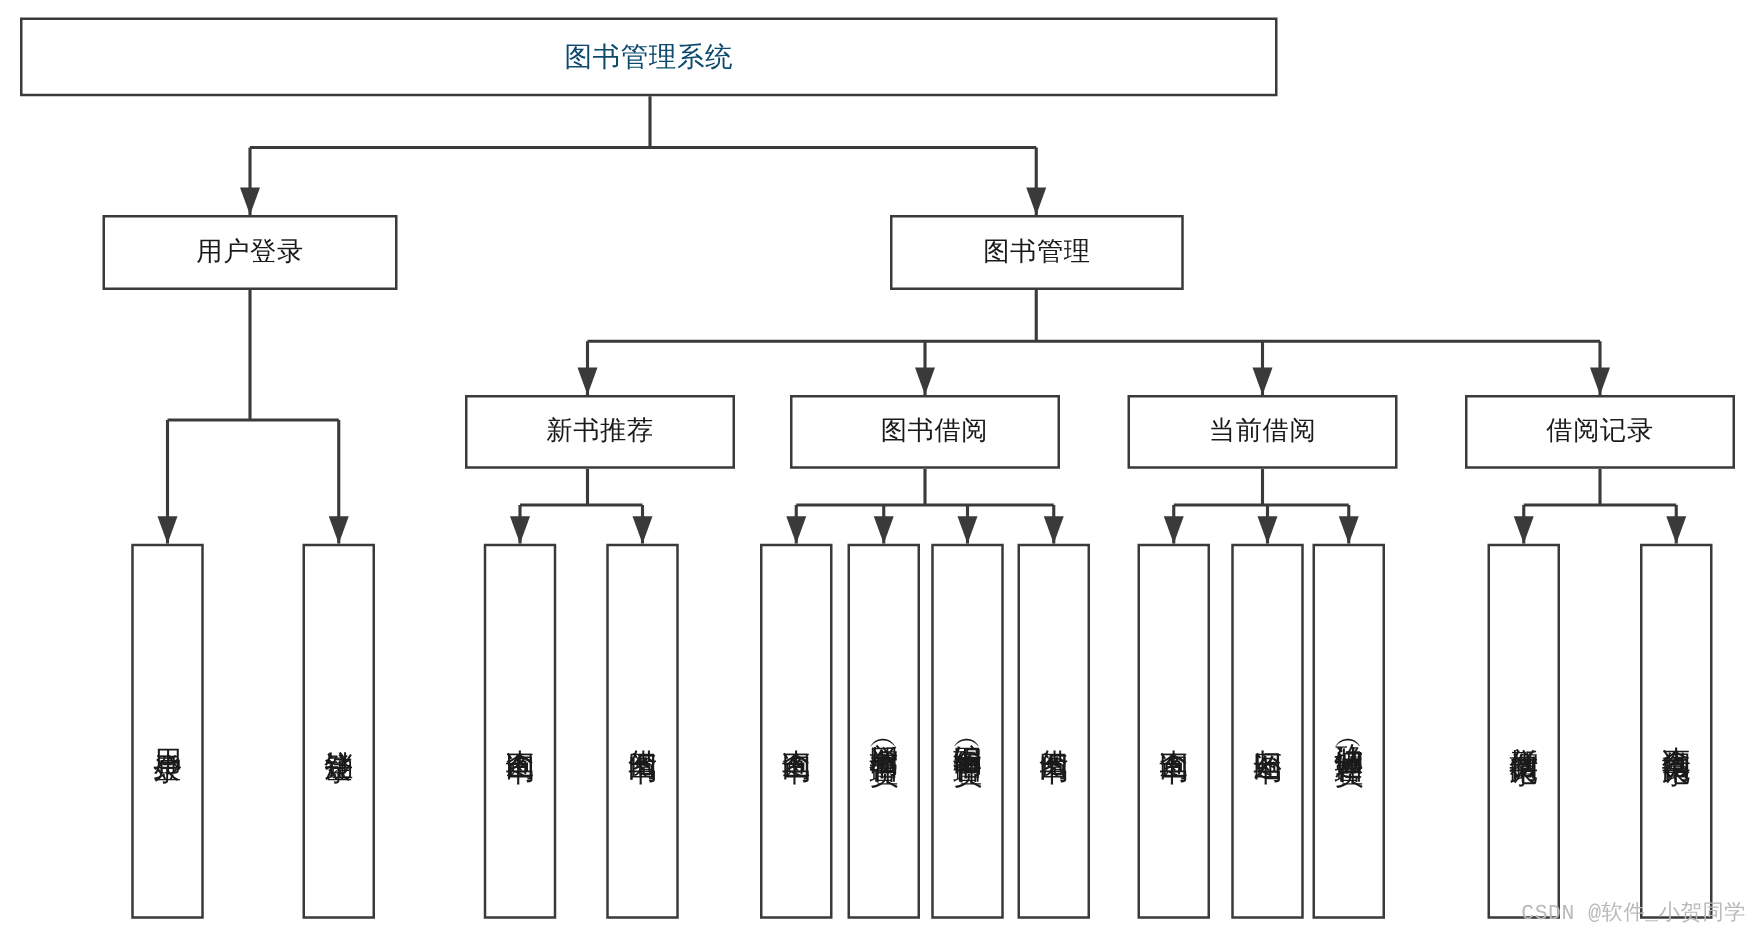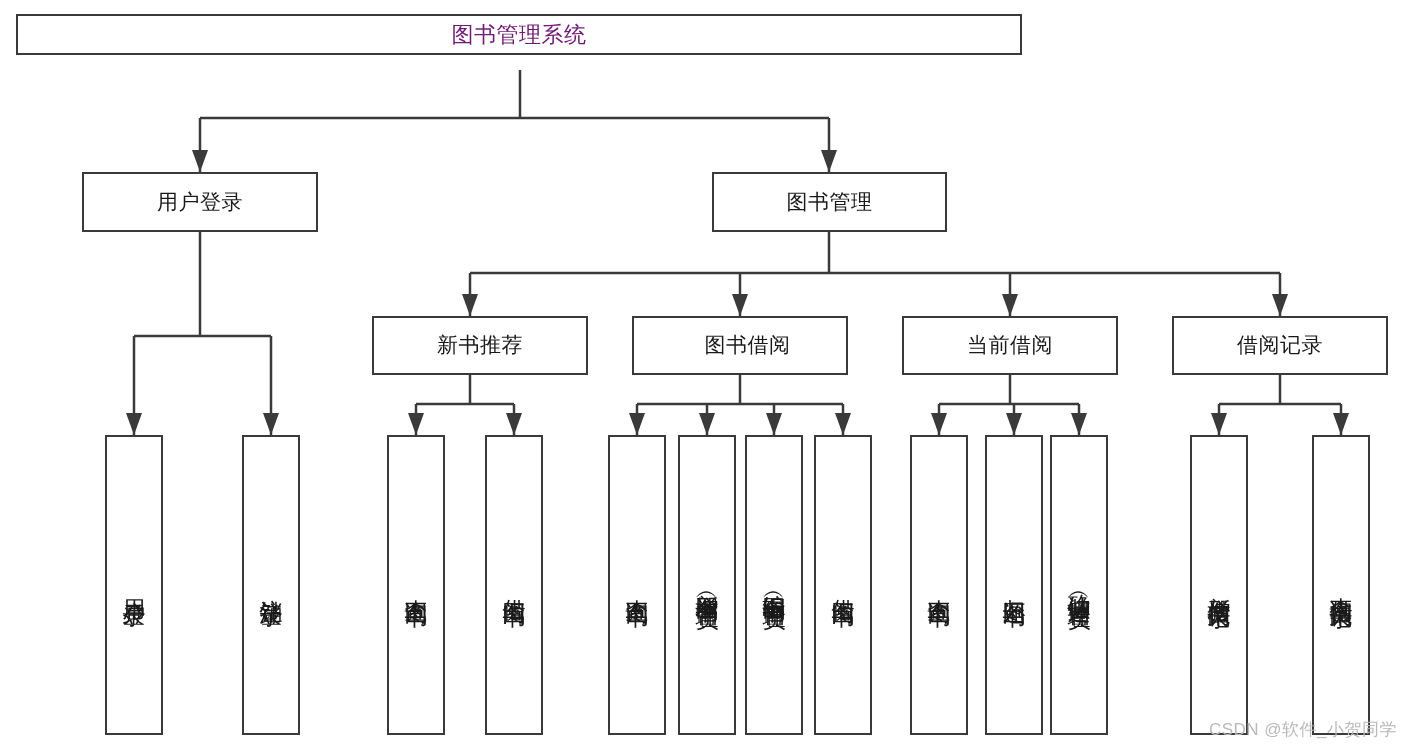--- a/index.html
+++ b/index.html
@@ -60,20 +60,21 @@
     white-space: nowrap;
   }
   #watermark {
     position: absolute;
     right: 8px;
     bottom: 6px;
     font-size: 17px;
     color: #b9b9b9;
     letter-spacing: 0.5px;
     white-space: nowrap;
+    font-family: Liberation Mono, monospace;
   }
 </style>
 </head>
 <body>
 
 <div id="canvas">
   <svg id="edges" width="1405" height="747">
       <line x1="520" y1="70" x2="520" y2="118" stroke="#3a3a3a" stroke-width="2.5"></line>
       <line x1="200" y1="118" x2="829" y2="118" stroke="#3a3a3a" stroke-width="2.5"></line>
       <line x1="200" y1="118" x2="200" y2="172" stroke="#3a3a3a" stroke-width="2.5"></line>
@@ -121,21 +122,21 @@
       <line x1="1079" y1="404" x2="1079" y2="435" stroke="#3a3a3a" stroke-width="2.5"></line>
       <path d="M 1071 413 L 1087 413 L 1079 435 Z" fill="#3a3a3a"></path>
       <line x1="1280" y1="375" x2="1280" y2="404" stroke="#3a3a3a" stroke-width="2.5"></line>
       <line x1="1219" y1="404" x2="1341" y2="404" stroke="#3a3a3a" stroke-width="2.5"></line>
       <line x1="1219" y1="404" x2="1219" y2="435" stroke="#3a3a3a" stroke-width="2.5"></line>
       <path d="M 1211 413 L 1227 413 L 1219 435 Z" fill="#3a3a3a"></path>
       <line x1="1341" y1="404" x2="1341" y2="435" stroke="#3a3a3a" stroke-width="2.5"></line>
       <path d="M 1333 413 L 1349 413 L 1341 435 Z" fill="#3a3a3a"></path>
     </svg>
   <div id="nodes">
-      <div class="node horiz root" style="left: 16px; top: 14px; width: 1006px; height: 41px; border-color: rgb(58, 58, 58); color: #701a75; font-family: Liberation Serif, serif;">
+      <div class="node horiz root" style="left: 16px; top: 14px; width: 1006px; height: 63px; border-color: rgb(58, 58, 58); color: #0c4a6e; font-family: Liberation Serif, serif;">
         <span class="label">图书管理系统</span>
       </div>
       <div class="node horiz" style="left: 82px; top: 172px; width: 236px; height: 60px; border-color: rgb(58, 58, 58); color: rgb(26, 26, 26);">
         <span class="label">用户登录</span>
       </div>
       <div class="node horiz" style="left: 712px; top: 172px; width: 235px; height: 60px; border-color: rgb(58, 58, 58); color: rgb(26, 26, 26);">
         <span class="label">图书管理</span>
       </div>
       <div class="node horiz" style="left: 362px; top: 316px; width: 216px; height: 59px; border-color: rgb(58, 58, 58); color: rgb(26, 26, 26); margin-left: 10px;">
         <span class="label">新书推荐</span>

